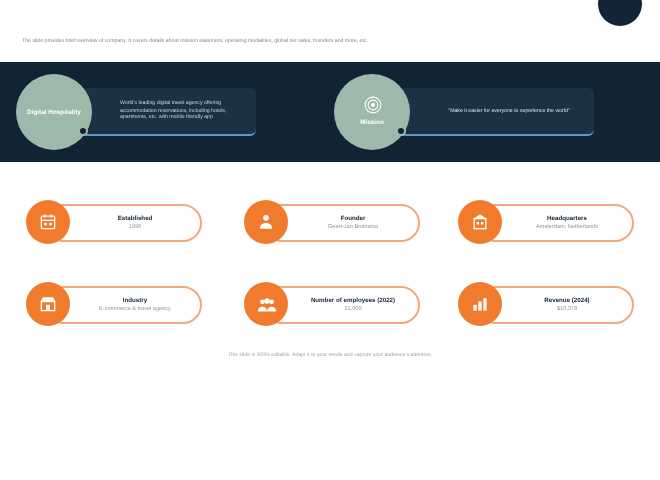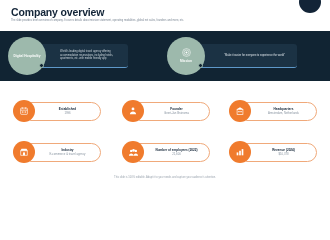--- a/index.html
+++ b/index.html
@@ -211,21 +211,20 @@
 
   svg { display: block; }
 </style>
 </head>
 <body>
 
 <div id="slide">
 
   <div id="corner-blob"></div>
 
-  <div id="page-title">Company overview</div>
   <div id="page-subtitle">The slide provides brief overview of company. It covers details about mission statement, operating modalities, global net sales, founders and more, etc.</div>
 
   <div id="dark-band">
 
     <div class="band-block" id="block-left">
       <div class="band-card" id="card-desc-left">
         <div class="band-text">World's leading digital travel agency offering accommodation reservations, including hotels, apartments, etc. with mobile friendly app</div>
       </div>
       <div class="big-circle">
         <span class="circle-label">Digital Hospitality</span>

